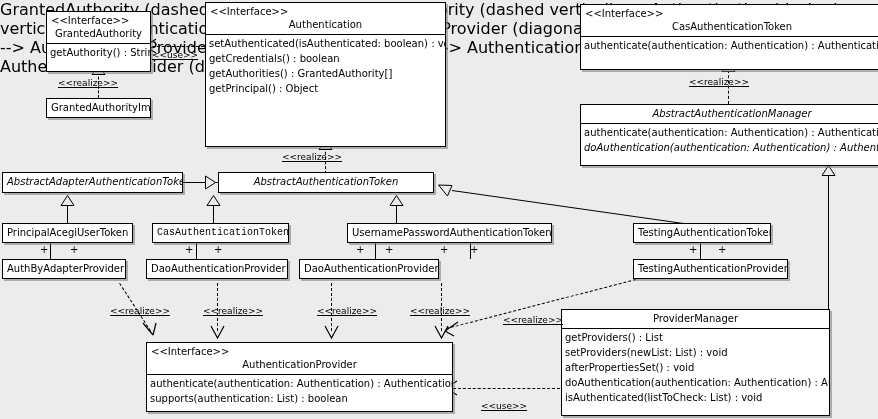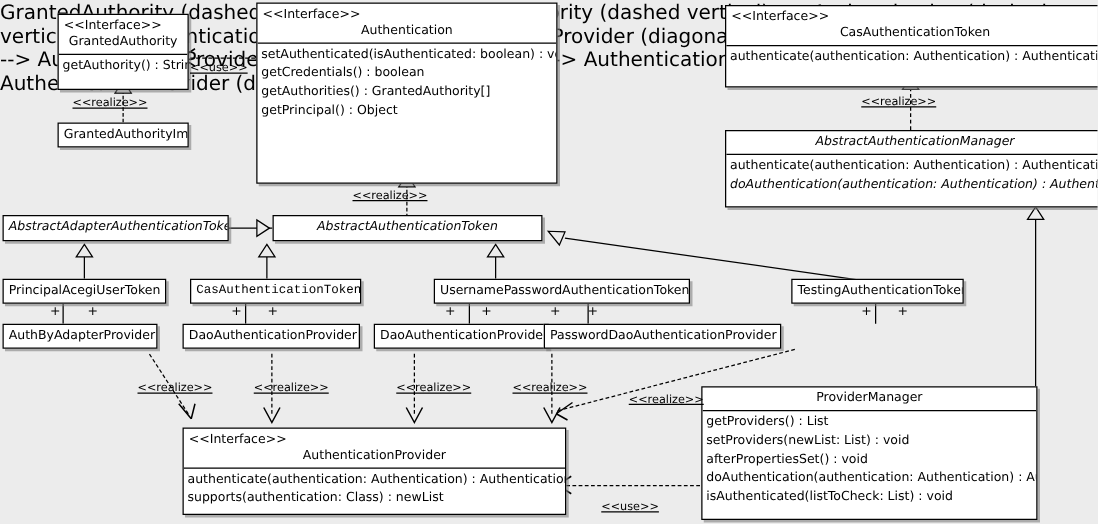--- a/index.html
+++ b/index.html
@@ -393,37 +393,37 @@
   </div>
 
   
   <div class="uml-class uml-simple" style="left:299px; top:259px; width:140px; height:20px;">
     <div class="uml-head">
       <div class="uml-name">DaoAuthenticationProvider</div>
     </div>
   </div>
 
   
-  <div class="uml-class uml-simple" style="left:435px; top:259px; width:190px; height:20px;">
-    <div class="uml-head">
-      <div class="uml-name">PasswordDaoAuthenticationProvider</div>
-    </div>
-  </div>
-
-  
+
+  
+  <div class="uml-class uml-simple" style="left:633px; top:259px; width:155px; height:20px;">
+    <div class="uml-head">
+      <div class="uml-name">TestingAuthenticationProvider</div>
+    </div>
+  </div>
 
   
   <div class="uml-class" style="left:146px; top:342px; width:307px; height:70px;">
     <div class="uml-head">
       <div class="uml-stereo">&lt;&lt;Interface&gt;&gt;</div>
       <div class="uml-name">AuthenticationProvider</div>
     </div>
     <div class="uml-compartment">
       <div class="uml-member">authenticate(authentication: Authentication) : Authentication</div>
-      <div class="uml-member">supports(authentication: Class) : newList</div>
+      <div class="uml-member">supports(authentication: List) : boolean</div>
     </div>
   </div>
 
   
   <div class="uml-class" style="left:561px; top:309px; width:269px; height:107px;">
     <div class="uml-head">
       <div class="uml-name">ProviderManager</div>
     </div>
     <div class="uml-compartment">
       <div class="uml-member">getProviders() : List</div>

